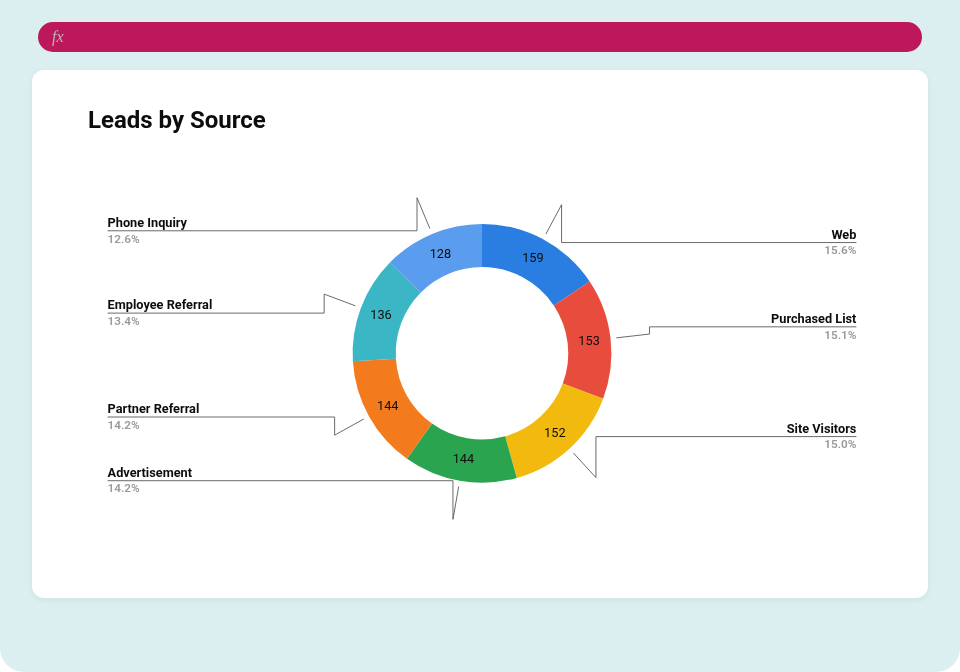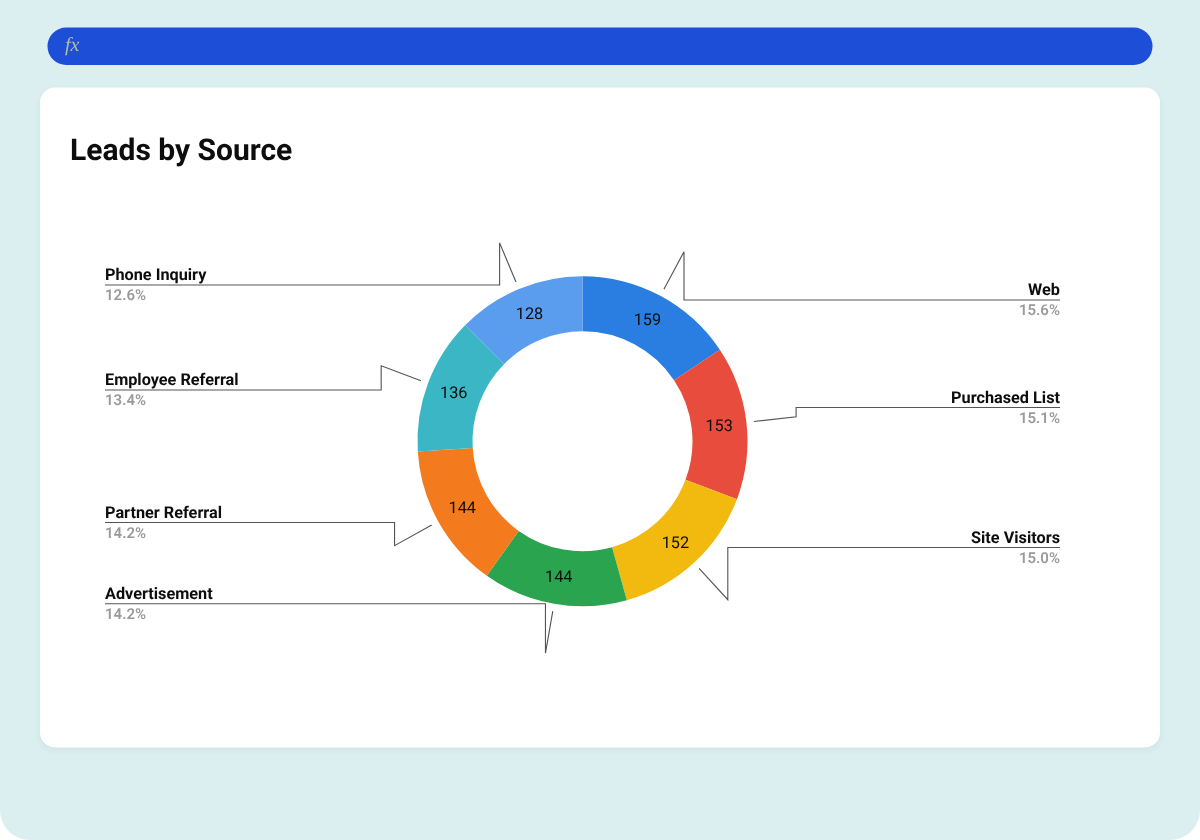--- a/index.html
+++ b/index.html
@@ -14,38 +14,38 @@
     box-sizing: border-box;
     width: 960px;
     height: 672px;
     background: #dbeff1;
     border-radius: 0 0 24px 24px;
     padding: 22px 24px 22px 24px;
     position: relative;
   }
   .formula-bar {
     height: 30px;
-    background: #1d4ed8;
+    background: #be185d;
     border-radius: 16px;
     margin: 0 14px 18px 14px;
     display: flex;
     align-items: center;
     padding: 0 14px;
     color: #b7b7b7;
     font-style: italic;
     font-family: "Times New Roman", serif;
     font-size: 16px;
   }
   .sheet {
     background: #ffffff;
     border-radius: 12px;
     margin: 0 8px;
     height: 528px;
     box-shadow: 0 2px 6px rgba(0,0,0,0.06);
-    padding: 36px 52px 20px 24px;
+    padding: 36px 52px 20px 56px;
     box-sizing: border-box;
     position: relative;
   }
   .title {
     font-size: 24px;
     font-weight: 700;
     color: #0d0d0d;
     margin-bottom: 24px;
   }
   .chart-area {

